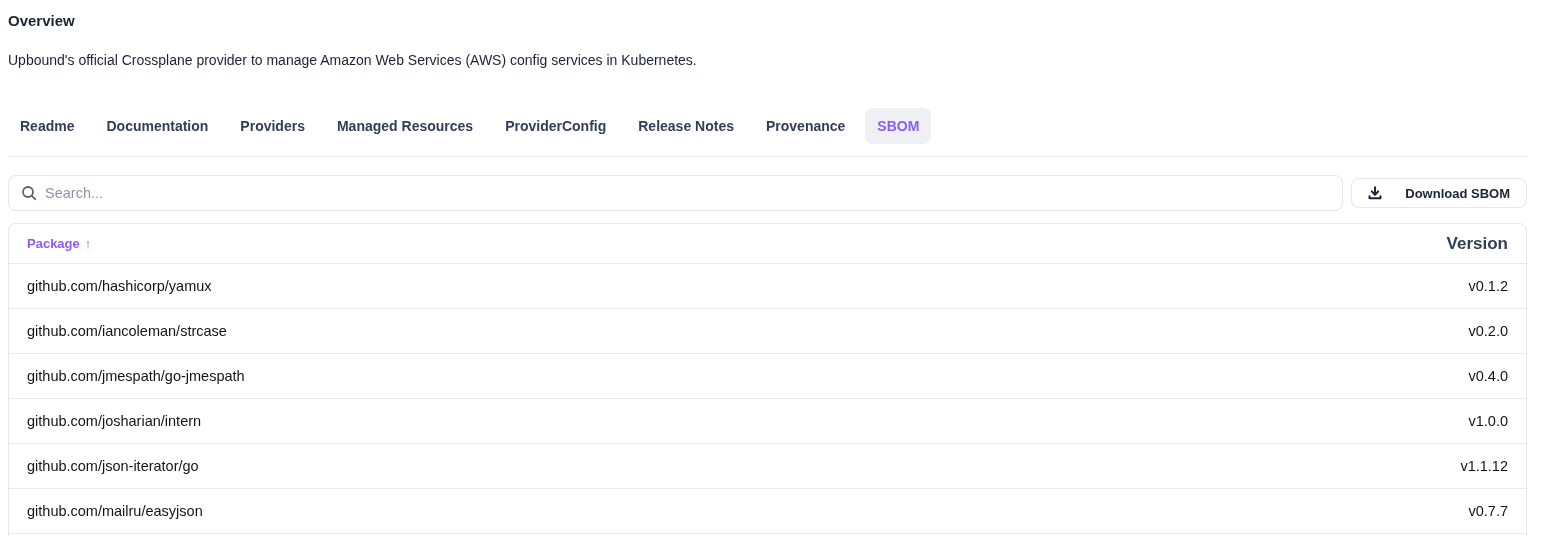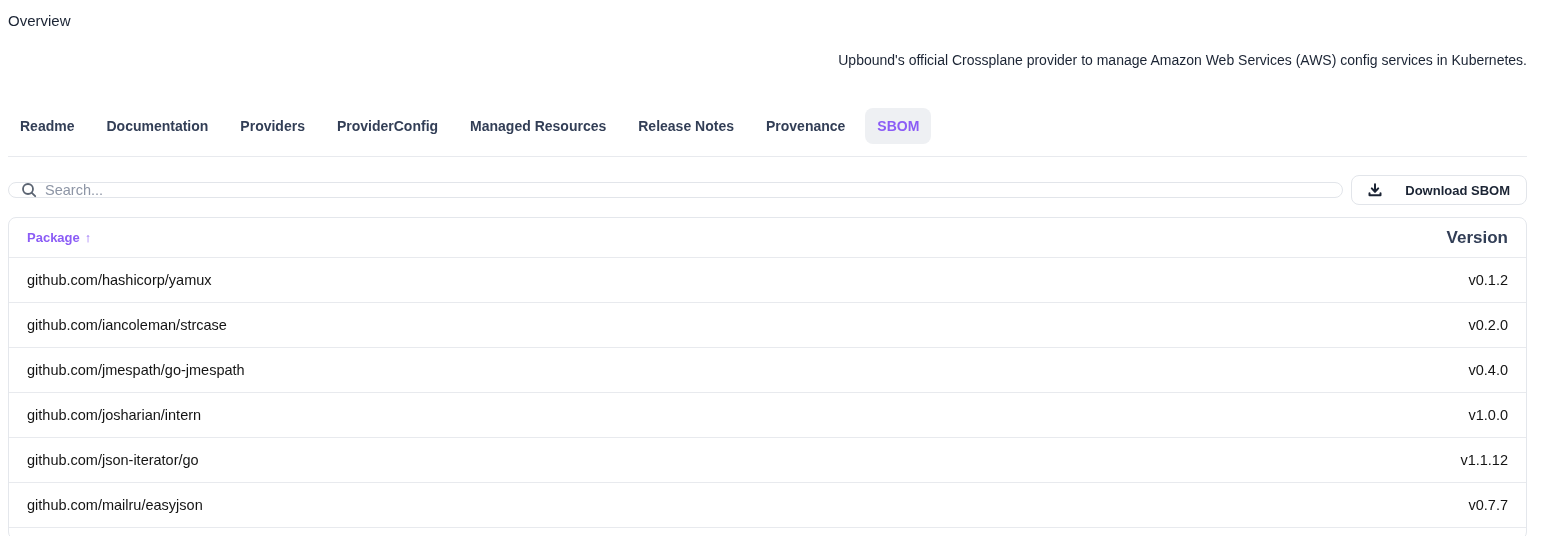--- a/index.html
+++ b/index.html
@@ -1,31 +1,31 @@
 <!DOCTYPE html>
 <html><head>
 <meta charset="utf-8">
 <style>
   * { box-sizing: border-box; margin: 0; padding: 0; }
   html, body { width: 1545px; height: 536px; overflow: hidden; background: #ffffff; }
   body { font-family: "Liberation Sans", sans-serif; color: #1b2434; }
   .container { padding-left: 8px; width: 1527px; }
 
-  .page-title { margin-top: 12px; font-size: 15px; line-height: 18px; font-weight: 400; color: #1b2434; }
-  .page-desc { margin-top: 22px; font-size: 14px; line-height: 17px; color: #1b2434; text-align: right; }
+  .page-title { margin-top: 12px; font-size: 15px; line-height: 18px; font-weight: 700; color: #1b2434; }
+  .page-desc { margin-top: 22px; font-size: 14px; line-height: 17px; color: #1b2434; }
 
   .tabs { margin-top: 39px; display: flex; align-items: center; gap: 8px; }
   .tab { height: 36px; line-height: 36px; padding: 0 12px; font-size: 14px; font-weight: 700;
          color: #323e56; border-radius: 8px; cursor: pointer; white-space: nowrap; }
   .tab.active { background: #eef0f3; color: #8b5cf6; }
 
   .divider { margin-top: 12px; height: 1px; background: #e8eaee; }
 
   .toolbar { margin-top: 18px; display: flex; align-items: center; gap: 8px; }
-  .search-box { flex: 1; height: 16px; border: 1px solid #e2e5ea; border-radius: 8px;
+  .search-box { flex: 1; height: 36px; border: 1px solid #e2e5ea; border-radius: 8px;
                 display: flex; align-items: center; padding: 0 12px; background: #fff; }
   .search-box svg { flex: 0 0 auto; }
   .search-input { border: none; outline: none; flex: 1; margin-left: 8px; font-size: 14.5px;
                   font-family: "Liberation Sans", sans-serif; color: #1b2434; background: transparent; }
   .search-input::placeholder { color: #8d95a5; }
 
   .download-btn { height: 30px; padding: 0 16px; background: #fff; border: 1px solid #e2e5ea;
                   border-radius: 8px; display: flex; align-items: center; gap: 23px; cursor: pointer;
                   font-family: "Liberation Sans", sans-serif; font-size: 13px; font-weight: 700;
                   color: #1b2434; white-space: nowrap; }
@@ -47,22 +47,22 @@
 <div class="container">
 
   <h1 class="page-title">Overview</h1>
 
   <p class="page-desc">Upbound's official Crossplane provider to manage Amazon Web Services (AWS) config services in Kubernetes.</p>
 
   <nav class="tabs">
     <div class="tab">Readme</div>
     <div class="tab">Documentation</div>
     <div class="tab">Providers</div>
+    <div class="tab">Managed Resources</div>
     <div class="tab">ProviderConfig</div>
-    <div class="tab">Managed Resources</div>
     <div class="tab">Release Notes</div>
     <div class="tab">Provenance</div>
     <div class="tab active">SBOM</div>
   </nav>
 
   <div class="divider"></div>
 
   <div class="toolbar">
     <div class="search-box">
       <svg width="16" height="16" viewBox="0 0 16 16" fill="none">

